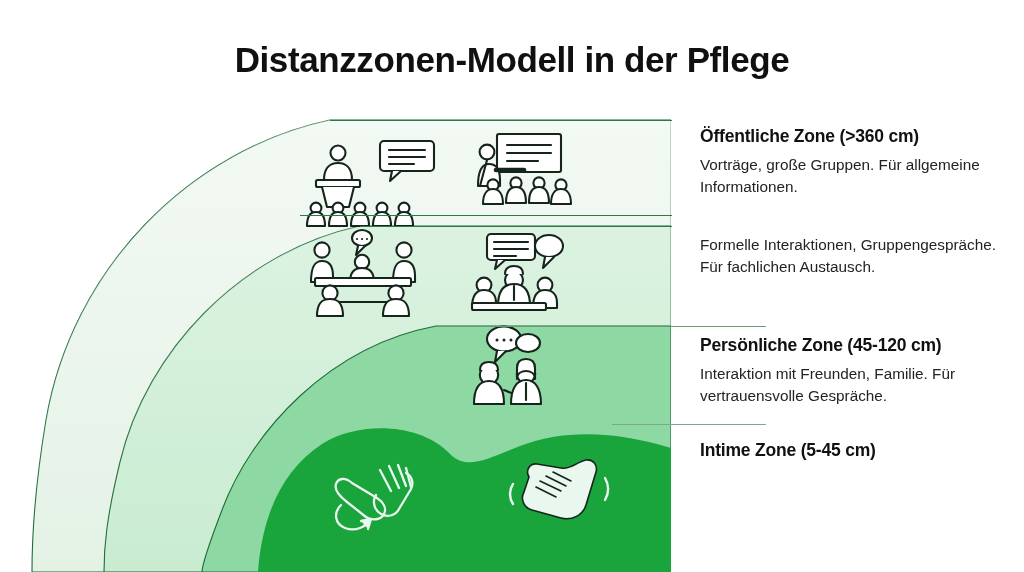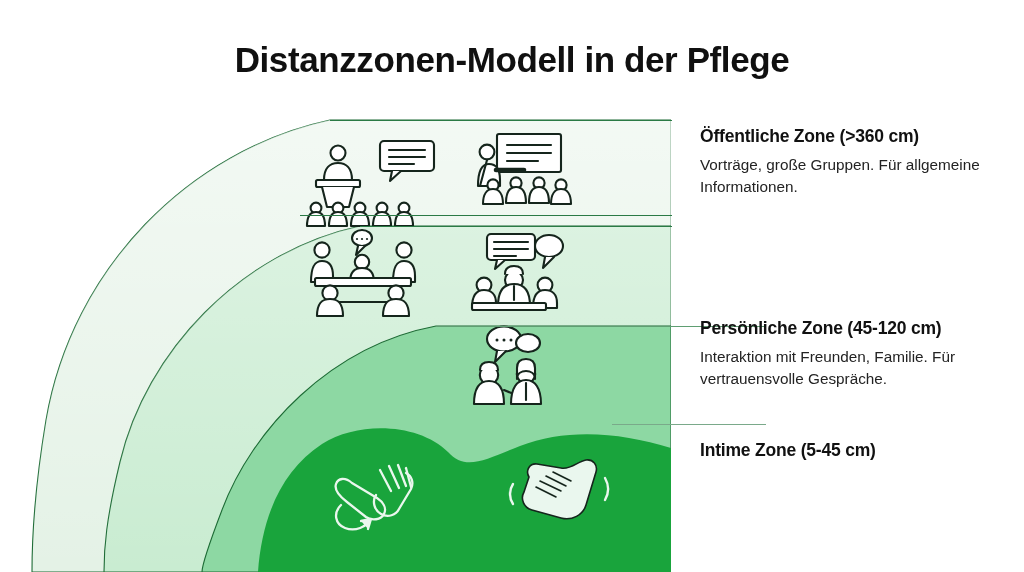--- a/index.html
+++ b/index.html
@@ -56,21 +56,21 @@
   }
   .zone-label .zl-desc {
     font-size: 15.3px;
     font-weight: 400;
     color: #232323;
     line-height: 1.42;
   }
 
   #label-public   { top: 126px; }
   #label-social   { top: 234px; }
-  #label-personal { top: 318px; }
+  #label-personal { top: 335px; }
   #label-intimate { top: 440px; }
 </style>
 </head>
 <body>
 
 <div id="stage">
 
   <div id="page-title">Distanzzonen-Modell in der Pflege</div>
 
   <svg id="zone-diagram" viewBox="0 0 1024 572">
@@ -254,20 +254,21 @@
     <line x1="612" y1="424.5" x2="766" y2="424.5" stroke="#7aa98a" stroke-width="1.2"></line>
     <line x1="300" y1="215.5" x2="672" y2="215.5" stroke="#2a7a45" stroke-width="1.2"></line>
   </svg>
 
   <div class="zone-label" id="label-public">
     <div class="zl-title">Öffentliche Zone (&gt;360 cm)</div>
     <div class="zl-desc">Vorträge, große Gruppen. Für allgemeine Informationen.</div>
   </div>
 
   <div class="zone-label" id="label-social">
+    <div class="zl-desc">Formelle Interaktionen, Gruppengespräche. Für fachlichen Austausch.</div>
   </div>
 
   <div class="zone-label" id="label-personal">
     <div class="zl-title">Persönliche Zone (45-120 cm)</div>
     <div class="zl-desc">Interaktion mit Freunden, Familie. Für vertrauensvolle Gespräche.</div>
   </div>
 
   <div class="zone-label" id="label-intimate">
     <div class="zl-title">Intime Zone (5-45 cm)</div>
   </div>

